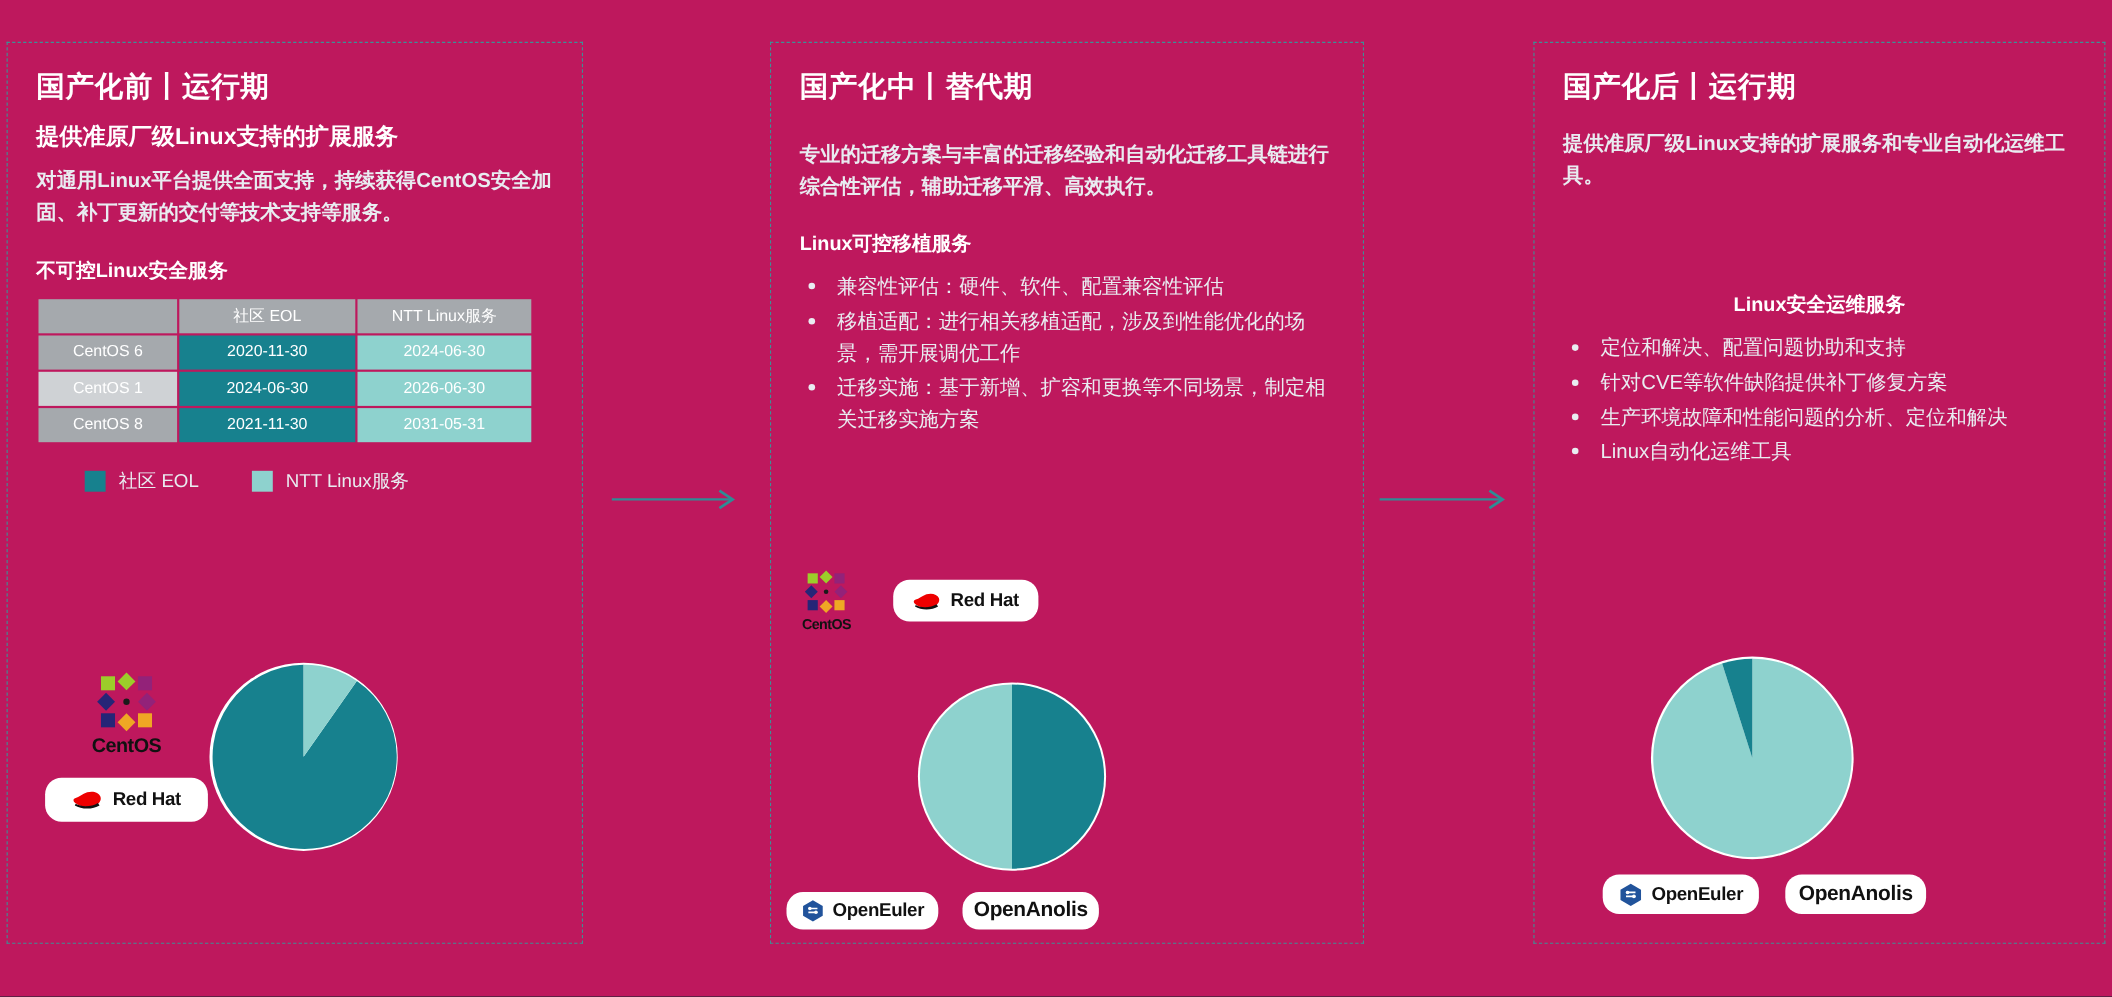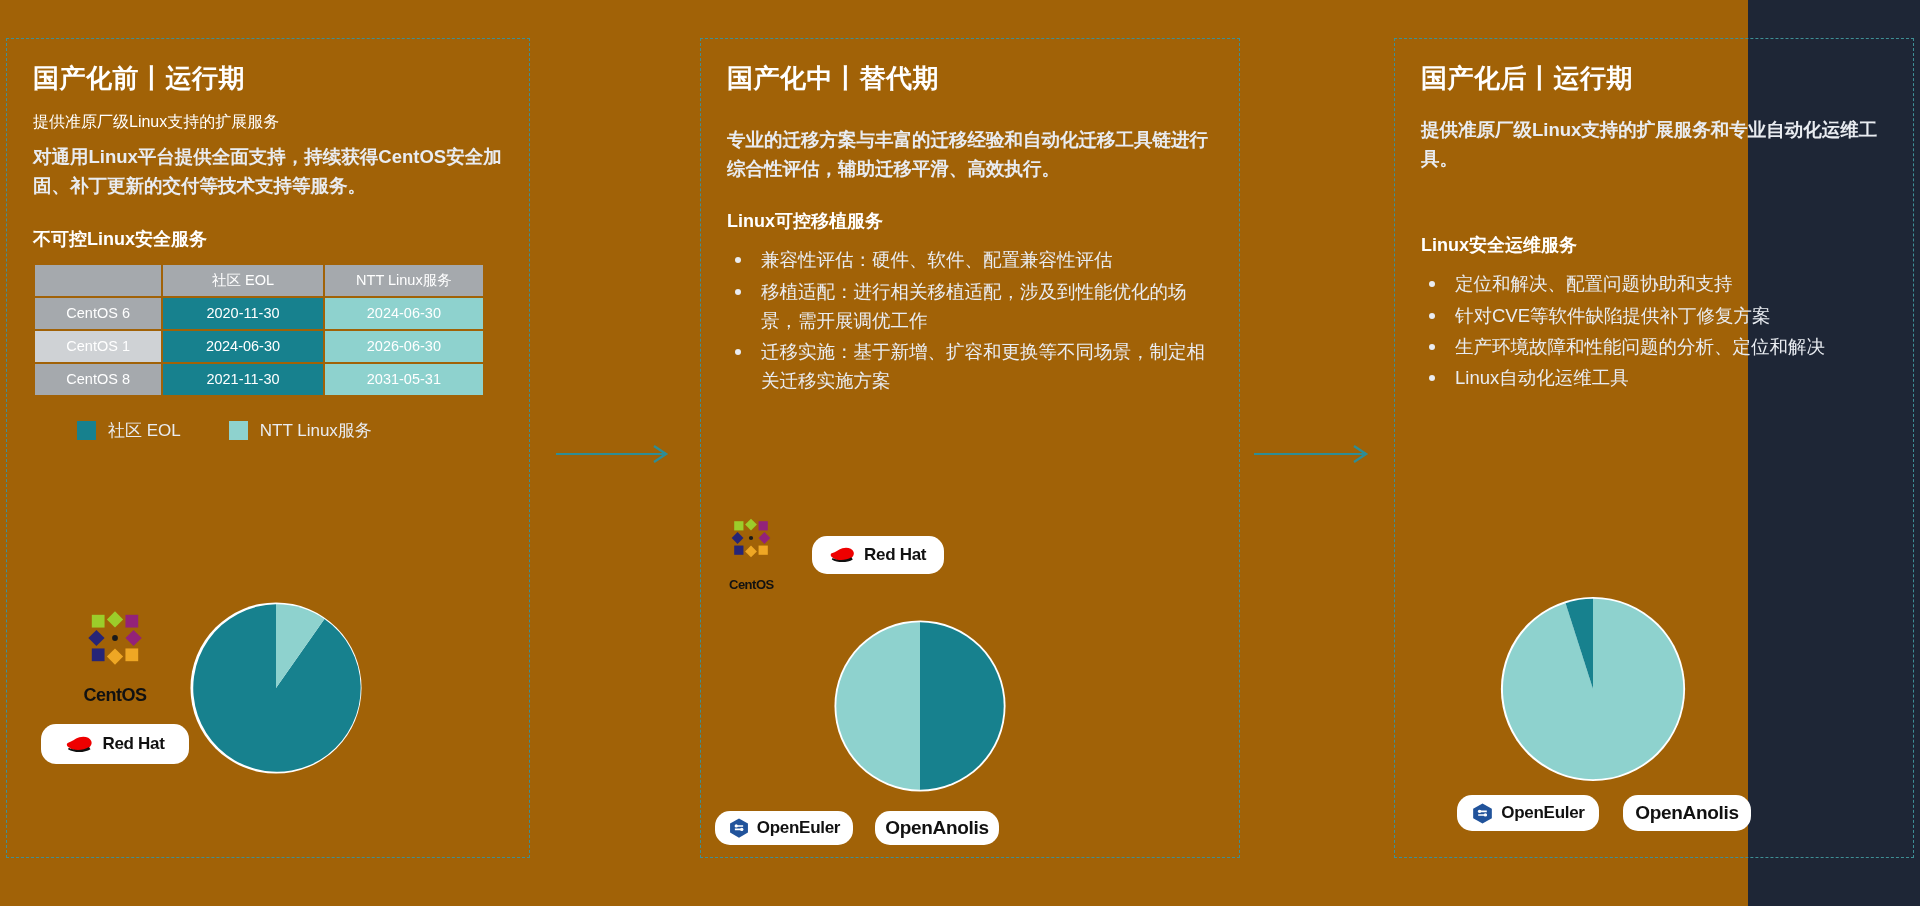--- a/index.html
+++ b/index.html
@@ -2,21 +2,21 @@
 <html><head>
 <meta charset="utf-8">
 <style>
   * { box-sizing: border-box; margin: 0; padding: 0; }
   html, body {
     width: 1920px; height: 906px;
     background: #1e2636;
     font-family: "Liberation Sans", "DejaVu Sans", sans-serif;
     overflow: hidden;
   }
-  .stage { position: relative; width: 1748px; height: 906px; background: #a16207; }
+  .stage { position: relative; width: 1920px; height: 906px; background: #be185d; }
 
   .panel {
     position: absolute;
     top: 38px;
     height: 820px;
     border: 1.5px dashed #3e8f95;
     padding: 22px 26px 0 26px;
   }
   #panel-1 { left: 6px;    width: 524px; }
   #panel-2 { left: 700px;  width: 540px; }
@@ -25,22 +25,22 @@
   .panel-title {
     color: #ffffff;
     font-size: 26px;
     font-weight: bold;
     letter-spacing: 0.5px;
     margin-bottom: 14px;
     white-space: nowrap;
   }
   .panel-subtitle {
     color: #ffffff;
-    font-size: 16px;
-    font-weight: normal;
+    font-size: 21px;
+    font-weight: bold;
     line-height: 1.45;
     margin-bottom: 8px;
   }
   .panel-desc {
     color: #e9ecf1;
     font-size: 18.5px;
     line-height: 1.55;
     font-weight: 700;
   }
   .section-head {
@@ -102,21 +102,21 @@
   .logo-box {
     background: #ffffff;
     display: inline-flex;
     align-items: center;
     justify-content: center;
     gap: 7px;
     padding: 6px 11px;
     border-radius: 15px;
   }
   .logo-text { font-size: 17px; font-weight: bold; color: #111111; letter-spacing: -0.3px; }
-  .centos-wrap { display: flex; flex-direction: column; align-items: center; gap: 18px; }
+  .centos-wrap { display: flex; flex-direction: column; align-items: center; gap: 1px; }
   .centos-name { color: #111111; font-weight: bold; font-size: 18px; letter-spacing: -0.5px; }
 
   .pie-svg { display: block; }
 
   
   .arrow { position: absolute; }
 </style>
 </head>
 <body>
 
@@ -264,21 +264,21 @@
   </div>
 
   <svg class="arrow" style="left:1254px; top:442px;" width="122" height="24">
     <line x1="0" y1="12" x2="110" y2="12" stroke="#2f8d95" stroke-width="2"></line>
     <polyline points="100,4 112,12 100,20" fill="none" stroke="#2f8d95" stroke-width="2.5"></polyline>
   </svg>
 
   <div class="panel" id="panel-3">
     <div class="panel-title" style="margin-bottom:20px;">国产化后丨运行期</div>
     <div class="panel-desc">提供准原厂级Linux支持的扩展服务和专业自动化运维工具。</div>
-    <div class="section-head" style="margin-top:60px;">Linux安全运维服务</div>
+    <div class="section-head" style="margin-top:92px;text-align:center;">Linux安全运维服务</div>
     <ul class="bullets">
       <li>定位和解决、配置问题协助和支持</li>
       <li>针对CVE等软件缺陷提供补丁修复方案</li>
       <li>生产环境故障和性能问题的分析、定位和解决</li>
       <li>Linux自动化运维工具</li>
     </ul>
 
     <svg class="pie-svg" style="position:absolute; left:100px; top:552px;" width="196" height="196" viewBox="0 0 100 100">
       <circle cx="50" cy="50" r="47" fill="#ffffff"></circle>
       <path d="M50 50 L50 4 A46 46 0 1 1 36.0 6.2 Z" fill="#8ed2ce"></path>

